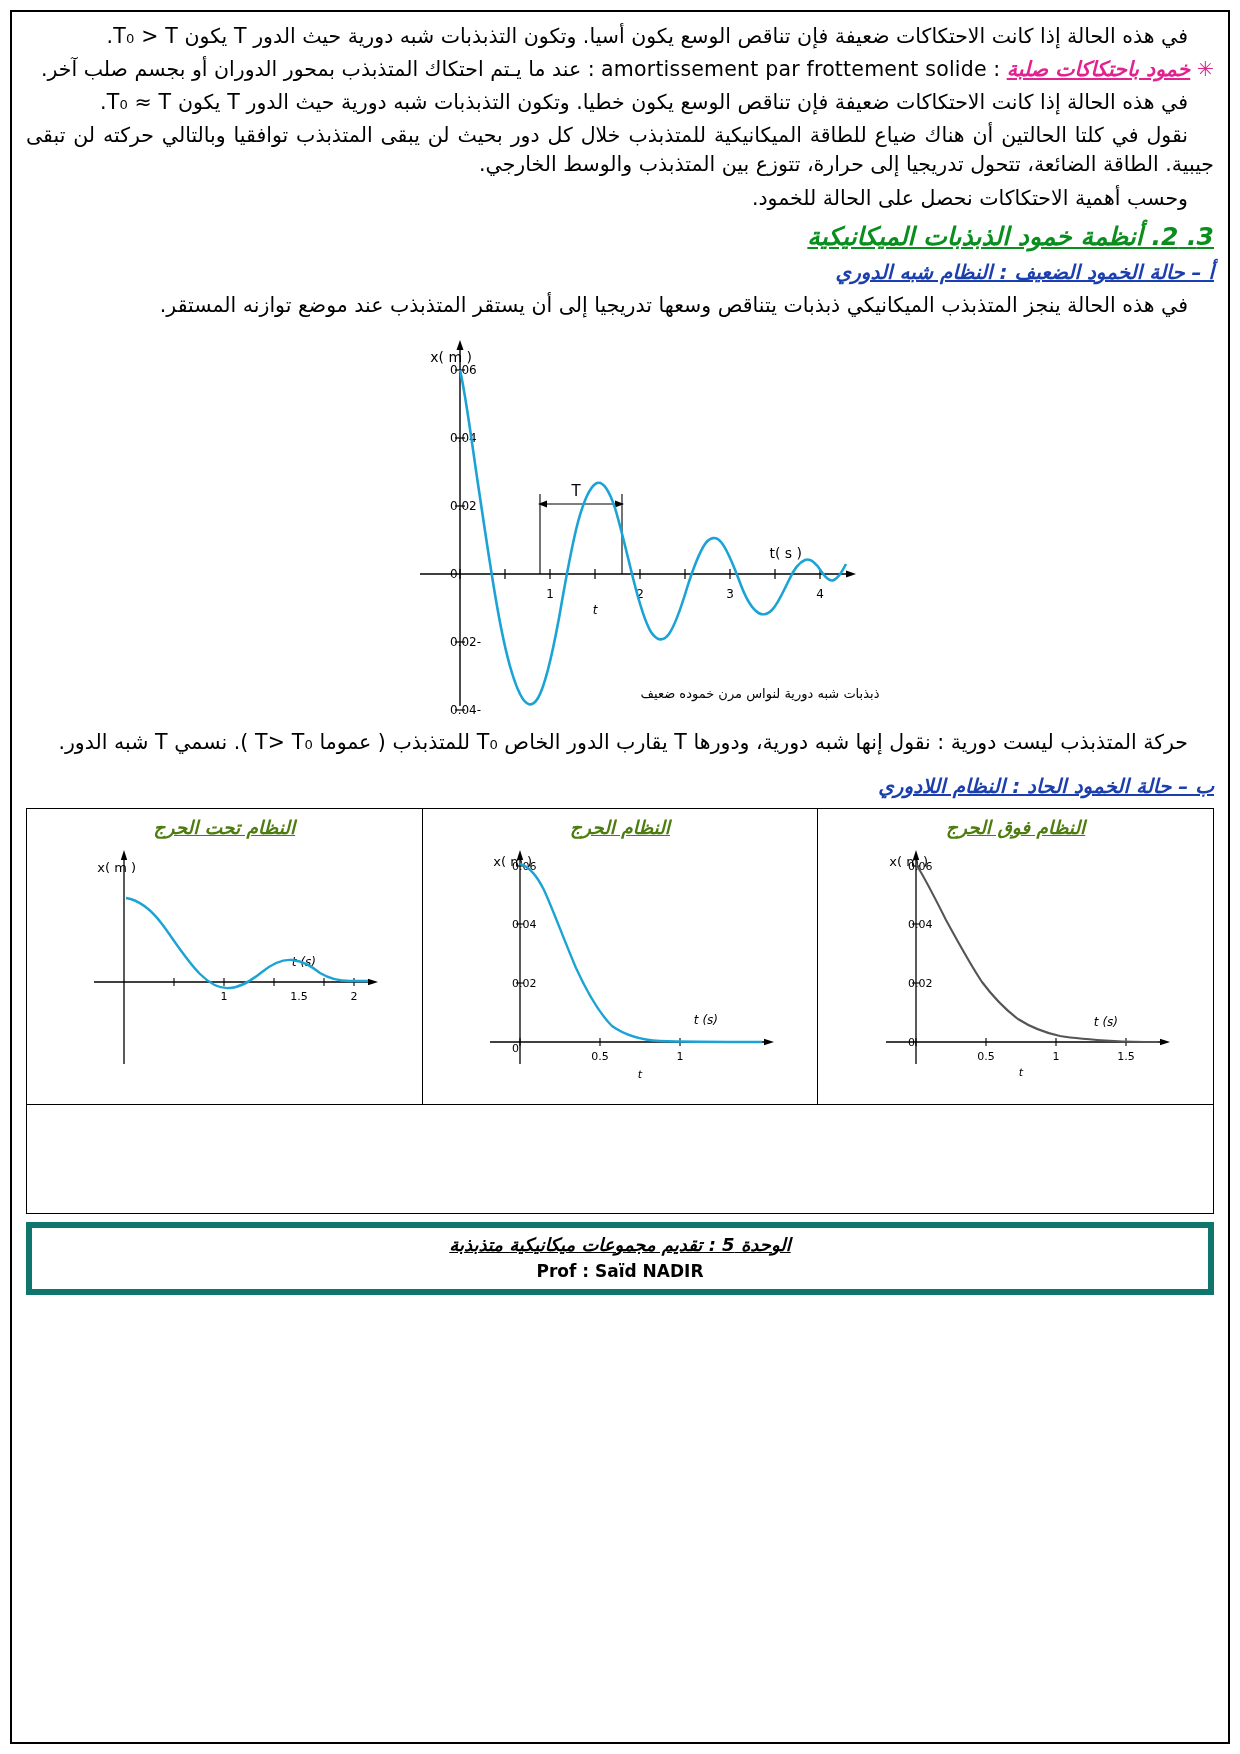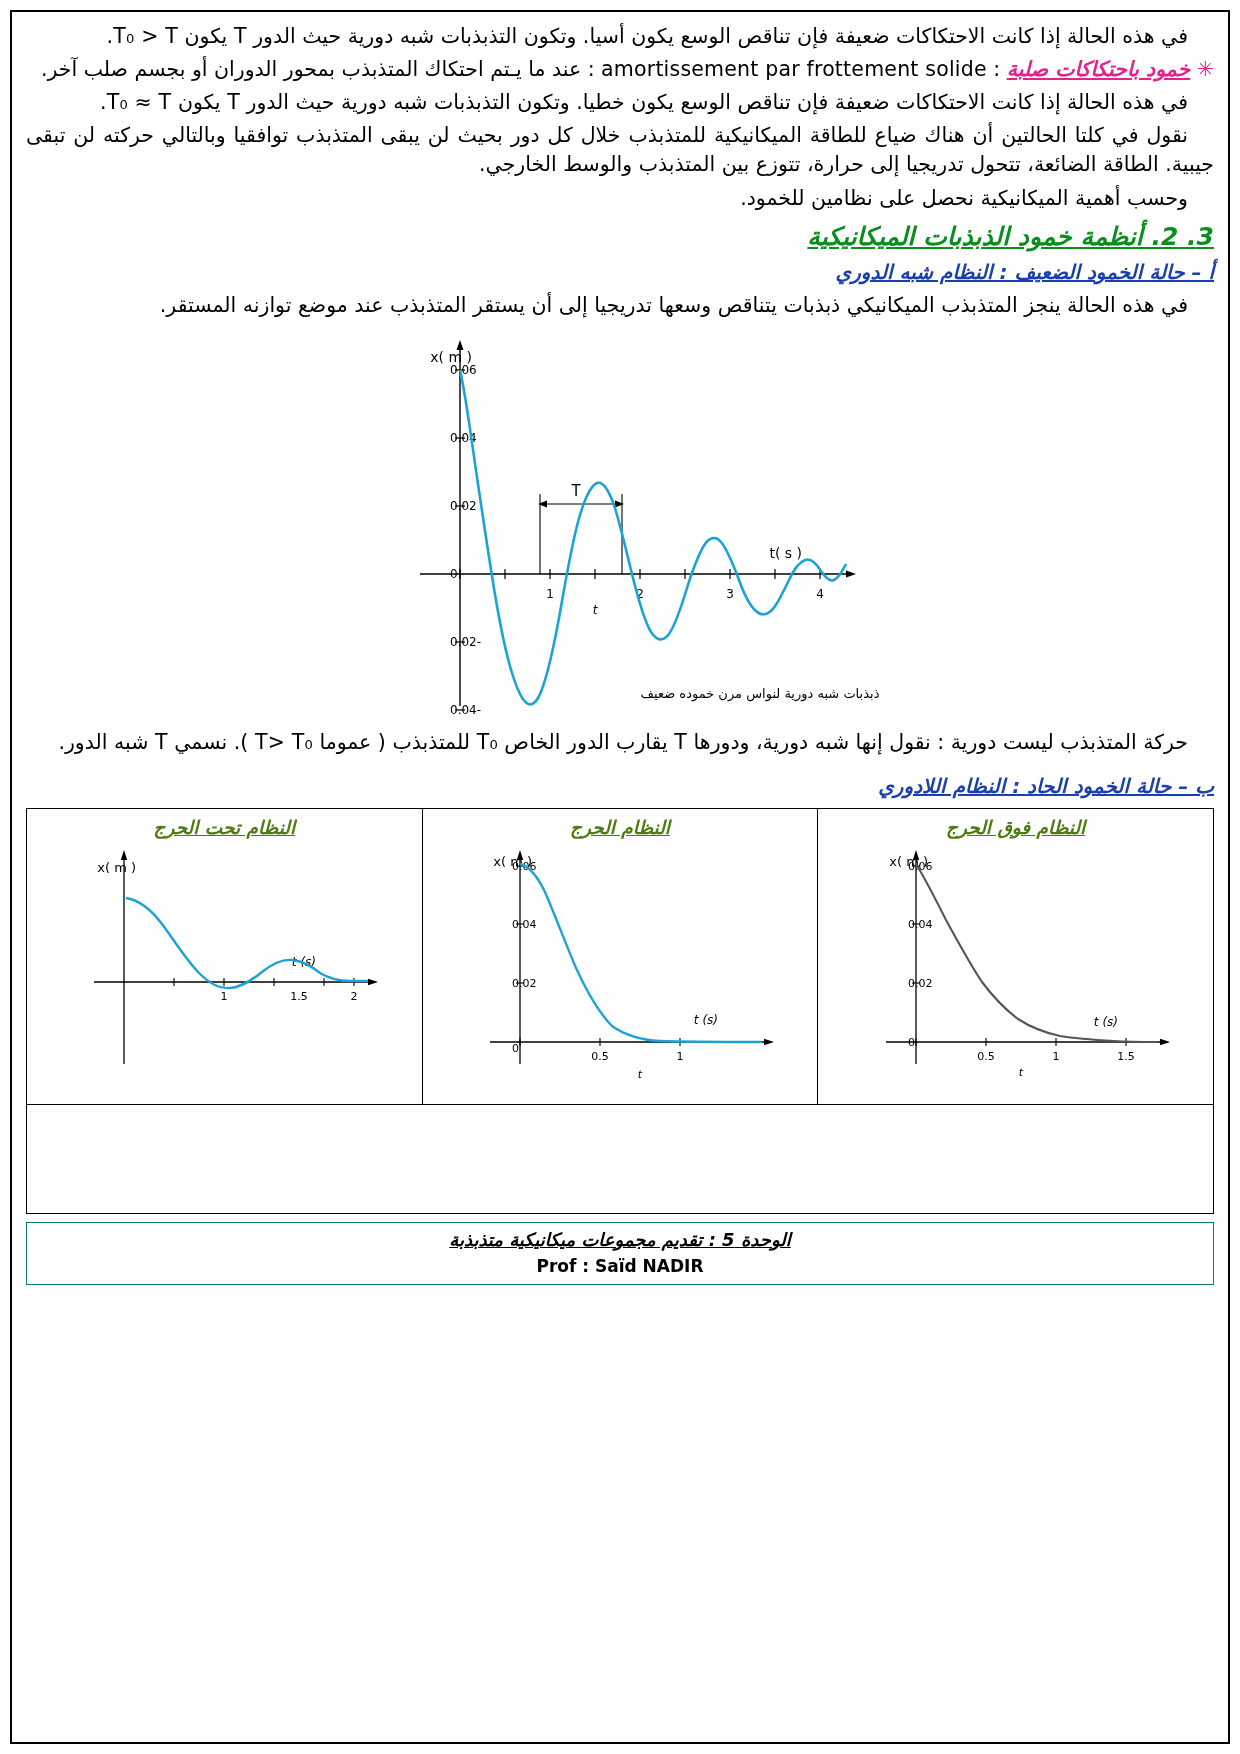--- a/index.html
+++ b/index.html
@@ -95,21 +95,21 @@
     font-weight: bold;
     font-style: italic;
     text-decoration: underline;
     font-size: 18.5px;
     display: block;
     margin: 4px 0 4px 0;
   }
   .blank-row td { height: 96px; border: 1px solid #000; }
   .footer-box {
     margin-top: 8px;
-    border: 1px solid #0f766e;
+    border: 6px solid #0f766e;
     padding: 6px 10px 8px 10px;
     text-align: center;
   }
   .footer-title {
     font-weight: bold;
     font-style: italic;
     text-decoration: underline;
     font-size: 18px;
     display: block;
   }
@@ -136,21 +136,21 @@
       <span class="pink-head">خمود باحتكاكات  صلبة</span>
       <span> : </span>
       <span class="ltr">amortissement par frottement solide</span>
       <span>: عند ما يـتم احتكاك المتذبذب بمحور الدوران أو بجسم صلب آخر.</span>
     </p>
 
     <p class="txt indent">في هذه الحالة إذا كانت الاحتكاكات ضعيفة فإن تناقص الوسع يكون خطيا. وتكون التذبذبات شبه دورية حيث الدور T يكون T₀ ≈ T.</p>
 
     <p class="txt indent">نقول في كلتا الحالتين أن هناك ضياع للطاقة الميكانيكية للمتذبذب خلال كل دور بحيث لن يبقى المتذبذب توافقيا وبالتالي حركته لن تبقى جيبية. الطاقة الضائعة، تتحول تدريجيا إلى حرارة، تتوزع بين المتذبذب والوسط الخارجي.</p>
 
-    <p class="txt indent">وحسب أهمية الميكانيكية نحصل على نظامين للخمود.</p>
+    <p class="txt indent">وحسب أهمية الاحتكاكات نحصل على الحالة للخمود.</p>
 
     <p class="txt" style="margin-top:6px;">
       <span class="green-head">3. 2. أنظمة خمود الذبذبات الميكانيكية</span>
     </p>
 
     <p class="txt center" style="margin-top:4px;">
       <span class="blue-head">أ – حالة الخمود الضعيف : النظام شبه الدوري</span>
     </p>
 
     <p class="txt indent">في هذه الحالة ينجز المتذبذب الميكانيكي ذبذبات يتناقص وسعها تدريجيا إلى أن يستقر المتذبذب عند موضع توازنه المستقر.</p>

